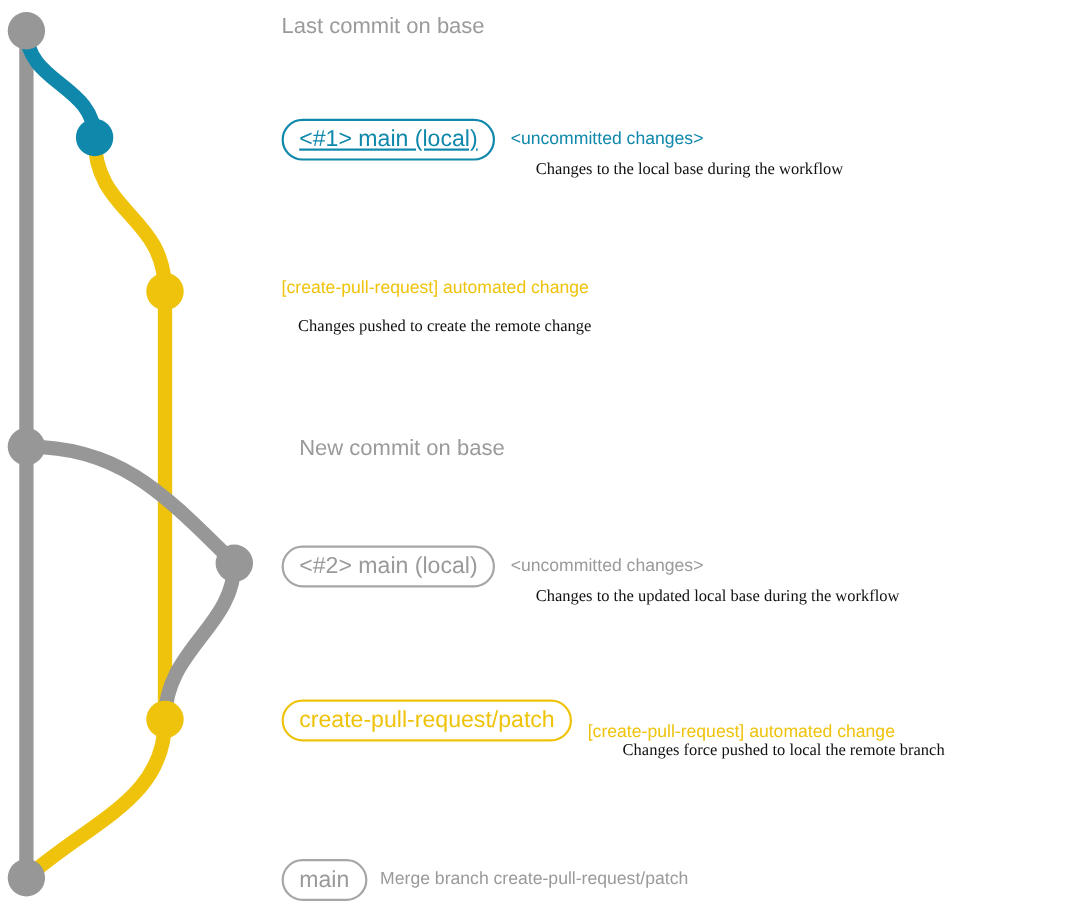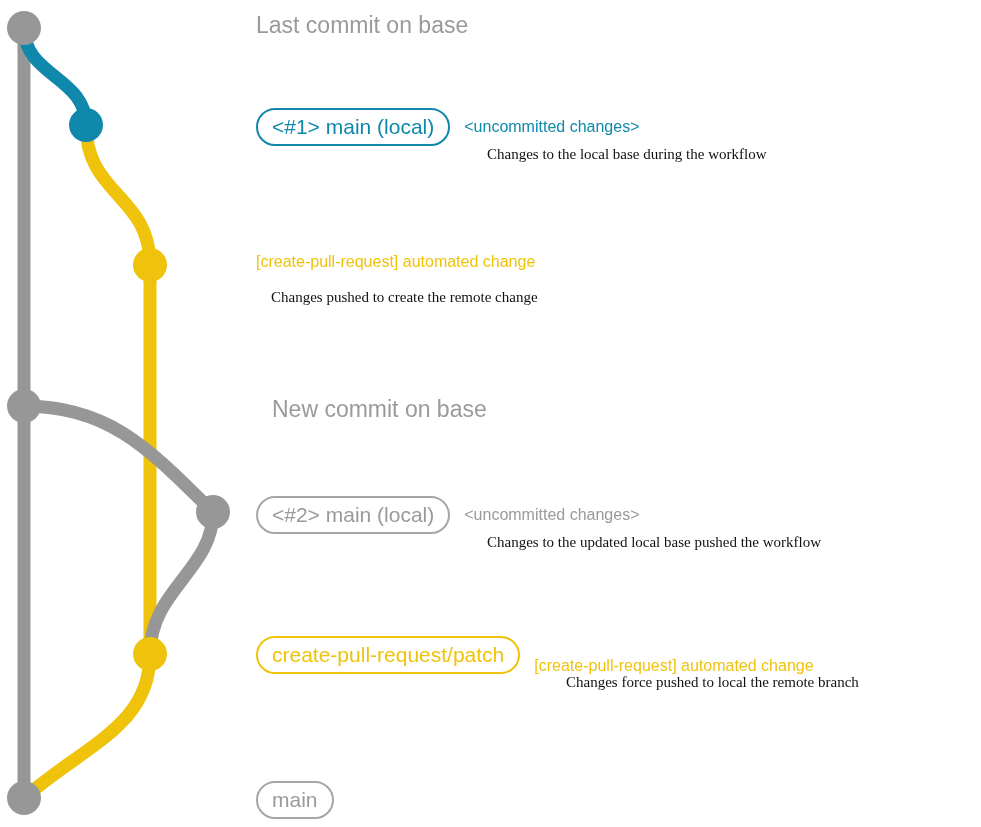--- a/index.html
+++ b/index.html
@@ -35,36 +35,36 @@
     border-style: solid;
     border-width: 2px;
     border-radius: 999px;
     padding: 6px 14px 7px 14px;
     font-size: 21px;
     font-family: "Liberation Sans", sans-serif;
     line-height: 1;
     background: #ffffff;
   }
 
-  .badge-teal  { border-color: #0f88ab; color: #0f88ab; }
+  .badge-teal  { border-color: #0f88ab; color: #0f88ab; text-decoration: underline; }
   .badge-gray  { border-color: #a6a6a6; color: #9a9a9a; }
   .badge-yellow{ border-color: #efc30b; color: #efc30b; }
 
   .subject {
     font-size: 16px;
     font-family: "Liberation Sans", sans-serif;
     line-height: 1;
   }
   .subject-teal   { color: #0f88ab; }
   .subject-gray   { color: #9a9a9a; }
   .subject-yellow { color: #efc30b; }
 
   .plain-note {
     position: absolute;
-    font-size: 23px;
+    font-size: 20px;
     color: #9a9a9a;
     font-family: "Liberation Sans", sans-serif;
     white-space: nowrap;
     line-height: 1;
   }
 
   .desc {
     position: absolute;
     font-family: "Liberation Serif", serif;
     font-size: 15px;
@@ -118,25 +118,26 @@
 </div>
 <div class="desc" style="left:271px; top:290px;">Changes pushed to create the remote change</div>
 
 <div class="plain-note" style="left:272px; top:398px;">New commit on base</div>
 
 <div class="row" style="left:256px; top:496px;">
   <span class="badge badge-gray">&lt;#2&gt; main (local)</span>
   <span class="gap-md"></span>
   <span class="subject subject-gray">&lt;uncommitted changes&gt;</span>
 </div>
-<div class="desc" style="left:487px; top:535px;">Changes to the updated local base pushed the workflow</div>
+<div class="desc" style="left:487px; top:535px;">Changes to the updated local base during the workflow</div>
 
 <div class="row" style="left:256px; top:636px;align-items:flex-end;">
   <span class="badge badge-yellow">create-pull-request/patch</span>
   <span class="gap-md"></span>
   <span class="subject subject-yellow">[create-pull-request] automated change</span>
 </div>
 <div class="desc" style="left:566px; top:675px;">Changes force pushed to local the remote branch</div>
 
 <div class="row" style="left:256px; top:781px;justify-content:flex-end;">
   <span class="badge badge-gray">main</span>
   <span class="gap-sm"></span>
+  <span class="subject subject-gray">Merge branch create-pull-request/patch</span>
 </div>
 
 </body></html>

